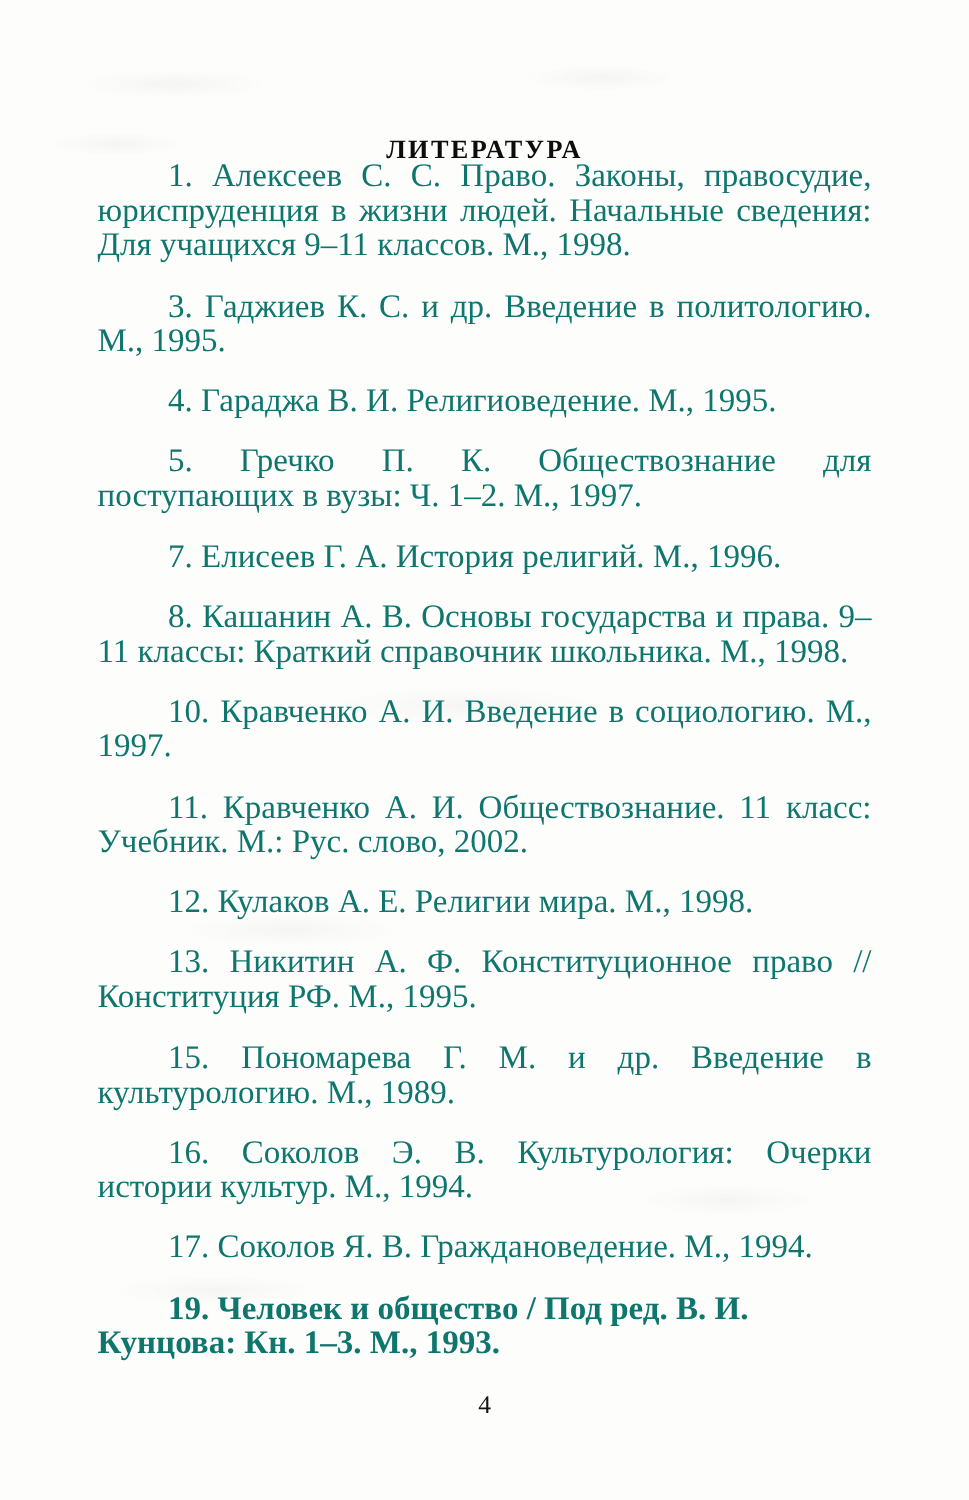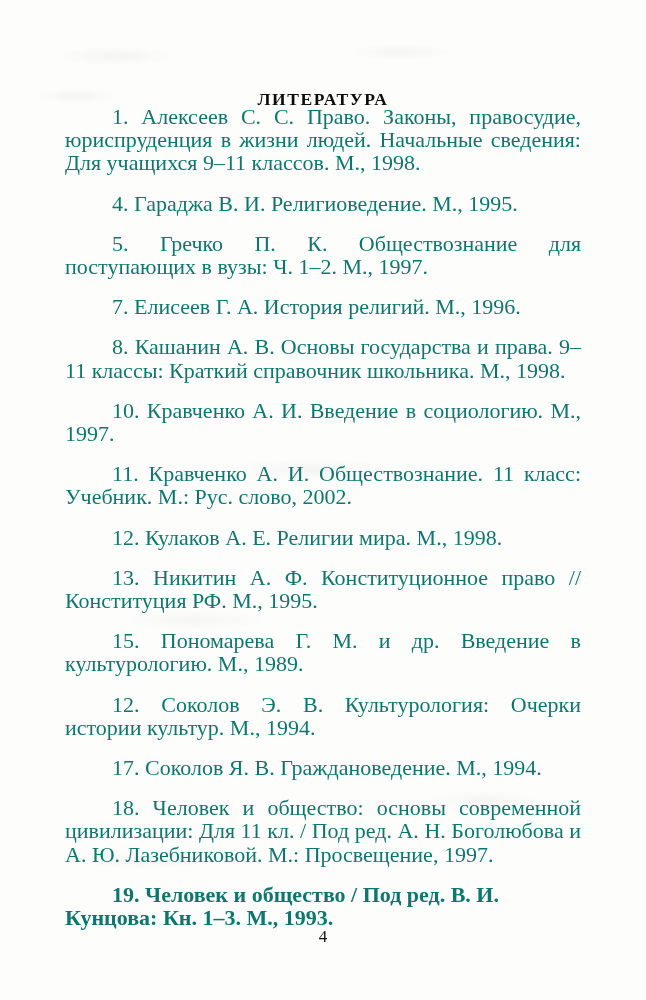--- a/index.html
+++ b/index.html
@@ -79,30 +79,30 @@
 <body>
 
 <div class="page">
 
   <div class="noise"></div>
 
   <h1 class="heading">ЛИТЕРАТУРА</h1>
 
   <div class="biblio">
       <p class="entry">1. Алексеев С. С. Право. Законы, правосудие, юриспруденция в жизни людей. Начальные сведения: Для учащихся 9–11 классов. М., 1998.</p>
+      <p class="entry">3. Гаджиев К. С. и др. Введение в политологию. М., 1995.</p>
       <p class="entry">4. Гараджа В. И. Религиоведение. М., 1995.</p>
       <p class="entry">5. Гречко П. К. Обществознание для поступающих в вузы: Ч. 1–2. М., 1997.</p>
       <p class="entry">7. Елисеев Г. А. История религий. М., 1996.</p>
       <p class="entry">8. Кашанин А. В. Основы государства и права. 9–11 классы: Краткий справочник школьника. М., 1998.</p>
       <p class="entry">10. Кравченко А. И. Введение в социологию. М., 1997.</p>
       <p class="entry">11. Кравченко А. И. Обществознание. 11 класс: Учебник. М.: Рус. слово, 2002.</p>
       <p class="entry">12. Кулаков А. Е. Религии мира. М., 1998.</p>
       <p class="entry">13. Никитин А. Ф. Конституционное право // Конституция РФ. М., 1995.</p>
       <p class="entry">15. Пономарева Г. М. и др. Введение в культурологию. М., 1989.</p>
-      <p class="entry">12. Соколов Э. В. Культурология: Очерки истории культур. М., 1994.</p>
+      <p class="entry">16. Соколов Э. В. Культурология: Очерки истории культур. М., 1994.</p>
       <p class="entry">17. Соколов Я. В. Граждановедение. М., 1994.</p>
-      <p class="entry">18. Человек и общество: основы современной цивилизации: Для 11 кл. / Под ред. А. Н. Боголюбова и А. Ю. Лазебниковой. М.: Просвещение, 1997.</p>
       <p class="entry">19. Человек и общество / Под ред. В. И. Кунцова: Кн. 1–3. М., 1993.</p>
     </div>
 
   <div class="page-number">4</div>
 
 </div>
 
 </body></html>

